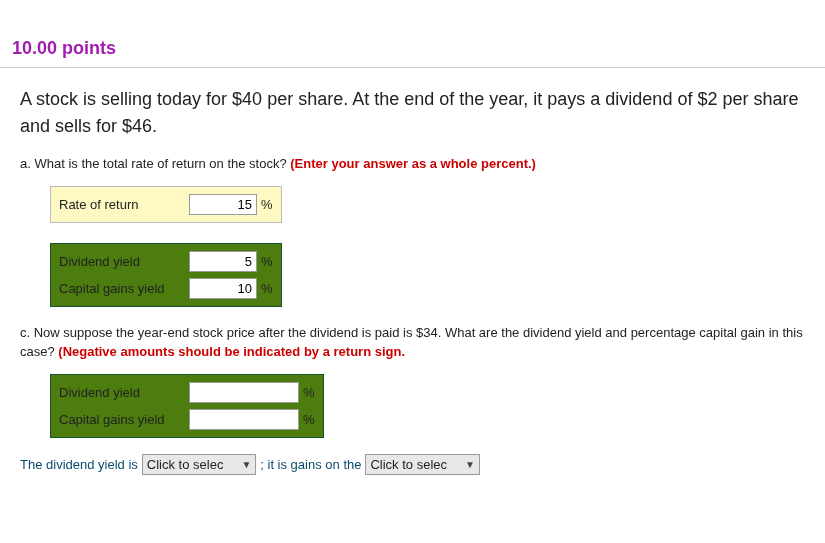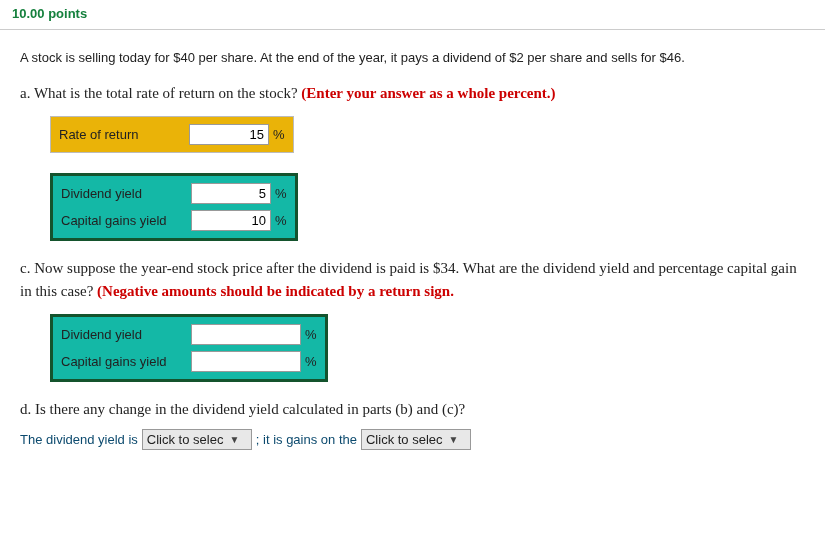--- a/index.html
+++ b/index.html
@@ -14,65 +14,65 @@
     }
     .value-bar {
       padding: 6px 12px 8px 12px;
       border-bottom: 1px solid #ccc;
     }
     .value-label {
       font-size: 11px;
       color: #555;
     }
     .value-points {
-      font-size: 13px;
+      font-size: 18px;
       font-weight: bold;
-      color: #15803d;
+      color: #a21caf;
+      margin-top: 32px;
     }
     .content {
       padding: 18px 20px 18px 20px;
     }
     .problem-text {
       margin-bottom: 14px;
       line-height: 1.5;
-      font-size: 13px;
+      font-size: 18px;
     }
     .part {
       margin-bottom: 16px;
     }
     .part-label {
-      font-size: 15px;
+      font-size: 13px;
       margin-bottom: 8px;
       line-height: 1.5;
-      font-family: Liberation Serif, serif;
     }
     .part-label .red {
       color: #c00;
       font-weight: bold;
     }
     .table-wrap {
-      border: 3px solid #14532d;
+      border: 1px solid #14532d;
       display: inline-block;
       margin-left: 30px;
       margin-top: 4px;
-      background: #14b8a6;
+      background: #4d7c0f;
       padding: 4px 0;
     }
     .table-row {
       display: flex;
       align-items: center;
       padding: 3px 8px;
     }
     .table-row-label {
       min-width: 130px;
       font-size: 13px;
       color: #222;
     }
     .table-input {
-      width: 80px;
+      width: 68px;
       border: 1px solid #999;
       padding: 2px 4px;
       font-size: 13px;
       text-align: right;
       background: #fff;
     }
     .table-input-wide {
       width: 110px;
     }
     .pct-label {
@@ -96,33 +96,33 @@
       color: #0c4a6e;
     }
     .select-dropdown {
       border: 1px solid #999;
       background: #e8e8e8;
       padding: 2px 4px;
       font-size: 13px;
       cursor: pointer;
       display: inline-flex;
       align-items: center;
-      gap: 6px;
+      gap: 18px;
       min-width: 110px;
     }
     .select-dropdown span.arrow {
       font-size: 10px;
       color: #444;
     }
     .single-row-table {
       border: 1px solid #bbb;
       display: inline-block;
       margin-left: 30px;
       margin-top: 4px;
-      background: #eab308;
+      background: #fef9c3;
       padding: 4px 0;
     }
   </style>
 </head>
 <body>
 
 <div class="value-bar">
   <div class="value-points">10.00 points</div>
 </div>
 
@@ -175,24 +175,20 @@
       </div>
       <div class="table-row">
         <div class="table-row-label">Capital gains yield</div>
         <input class="table-input table-input-wide" type="text" value="" style="">
         <span class="pct-label">%</span>
       </div>
     </div>
   </div>
 
   <div class="part">
-    <div class="part-label">
-      <span>d. </span>
-      <span> Is there any change in the dividend yield calculated in parts (b) and (c)?</span>
-    </div>
     <div class="part-d-row">
       <span class="part-d-text">The dividend yield is</span>
       <div class="select-dropdown">
         <span>Click to selec</span>
         <span class="arrow">▼</span>
       </div>
       <span class="part-d-text">; it is gains on the</span>
       <div class="select-dropdown">
         <span>Click to selec</span>
         <span class="arrow">▼</span>

